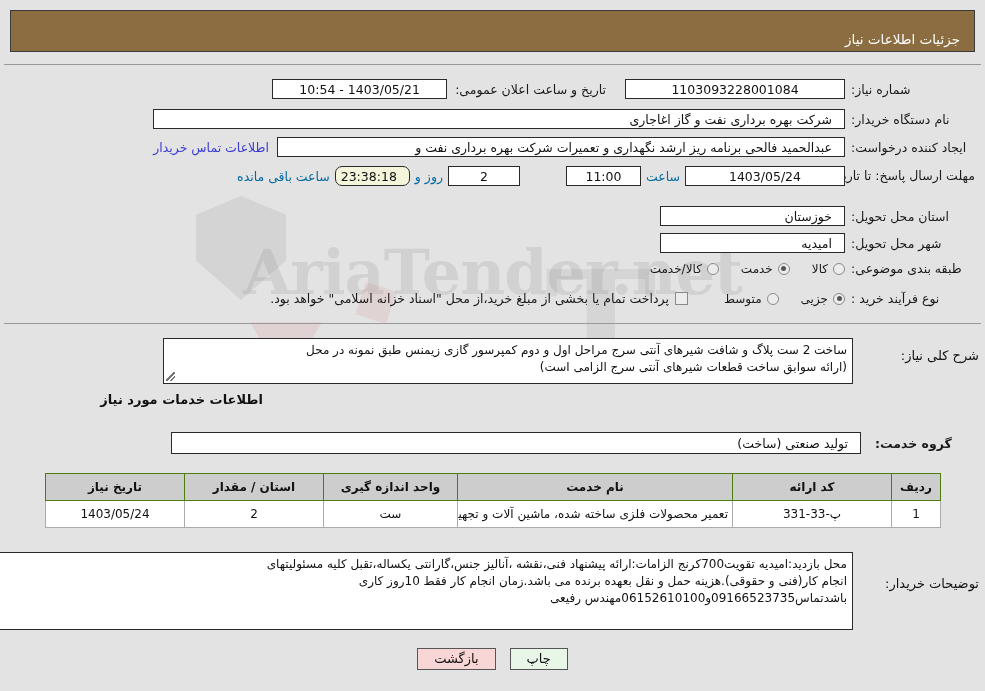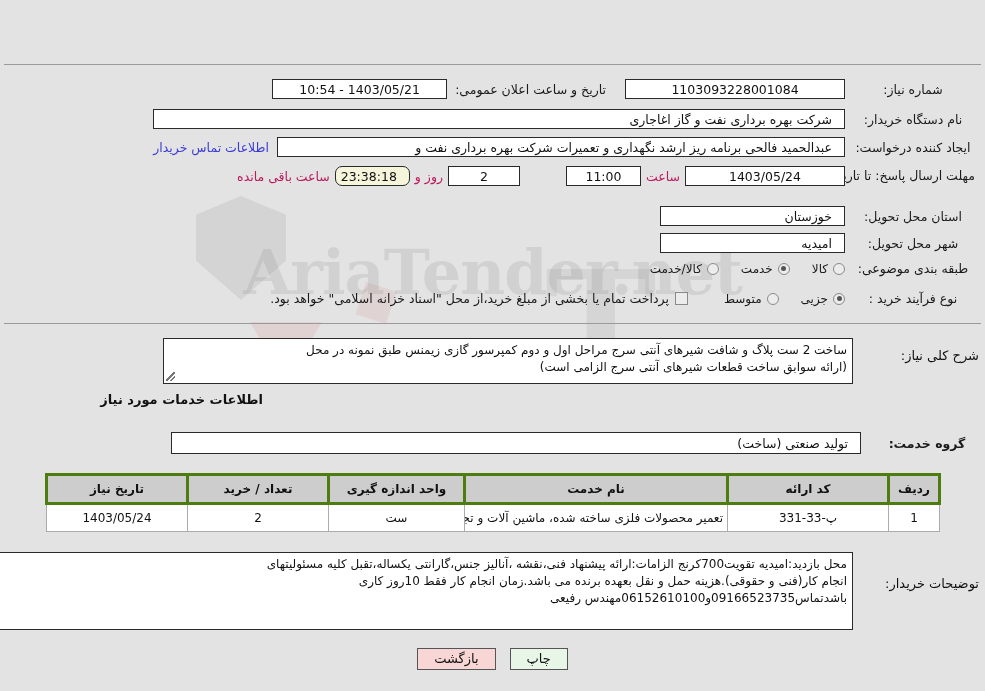--- a/index.html
+++ b/index.html
@@ -53,21 +53,21 @@
   .row {
     position: absolute;
     display: flex;
     align-items: center;
     direction: rtl;
   }
   .lbl {
     font-size: 12.5px;
     color: #1a1a1a;
     white-space: nowrap;
-    text-align: center;
+    text-align: left;
   }
   .lbl-w {
     width: 130px;
     padding-left: 6px;
     box-sizing: border-box;
   }
   .fld {
     border: 1px solid #2a2a2a;
     background: #ffffff;
     height: 20px;
@@ -78,21 +78,21 @@
     box-sizing: border-box;
     text-align: center;
     white-space: nowrap;
     overflow: hidden;
   }
   .fld.rt { text-align: right; }
   .fld.timer { background: #f5f5dc; border-radius: 7px; }
 
   .inline-txt {
     font-size: 12.5px;
-    color: #be185d;
+    color: #0369a1;
     white-space: nowrap;
     padding: 0 5px;
   }
   .link {
     font-size: 12.5px;
     color: #3b3bd6;
     white-space: nowrap;
     cursor: pointer;
   }
 
@@ -173,21 +173,21 @@
   
   .tbl {
     position: absolute;
     border-collapse: collapse;
     font-size: 12px;
     direction: rtl;
     table-layout: fixed;
   }
   .tbl th {
     background: #cdcdcd;
-    border: 3px solid #4d7c0f;
+    border: 1px solid #4d7c0f;
     color: #111;
     font-weight: bold;
     font-size: 12px;
     height: 26px;
     padding: 0 4px;
     text-align: center;
   }
   .tbl td {
     background: #ffffff;
     border: 1px solid #ababab;
@@ -286,20 +286,23 @@
 <div id="page">
 
   <div class="wm">
     <div class="wm-shield"></div>
     <div class="wm-v"></div>
     <div class="wm-sq"></div>
     <div class="wm-big">T</div>
     <div class="wm-text">AriaTender.net</div>
   </div>
 
+  <div class="header-bar">
+    <div class="header-title">جزئیات اطلاعات نیاز</div>
+  </div>
 
   <div class="panel-top">
 
     <div class="row" style="top:14px; right:6px;">
       <div class="lbl lbl-w">شماره نیاز:</div>
       <div class="fld" style="width:220px;">1103093228001084</div>
     </div>
     <div class="row" style="top:14px; right:375px;">
       <div class="lbl" style="padding-left:8px;">تاریخ و ساعت اعلان عمومی:</div>
       <div class="fld" style="width:175px;">1403/05/21 - 10:54</div>
@@ -391,21 +394,21 @@
     <div class="fld rt" style="width:690px; height:22px; line-height:21px;">تولید صنعتی (ساخت)</div>
   </div>
 
   <table class="tbl" style="top:473px; right:44px; width:896px;">
     <thead>
       <tr>
         <th style="width:40px;">ردیف</th>
         <th style="width:150px;">کد ارائه</th>
         <th>نام خدمت</th>
         <th style="width:125px;">واحد اندازه گیری</th>
-        <th style="width:130px;">تعداد / خرید</th>
+        <th style="width:130px;">استان / مقدار</th>
         <th style="width:130px;">تاریخ نیاز</th>
       </tr>
     </thead>
     <tbody>
       <tr>
         <td>1</td>
         <td>پ-33-331</td>
         <td>تعمیر محصولات فلزی ساخته شده، ماشین آلات و تجهیزات</td>
         <td>ست</td>
         <td>2</td>

